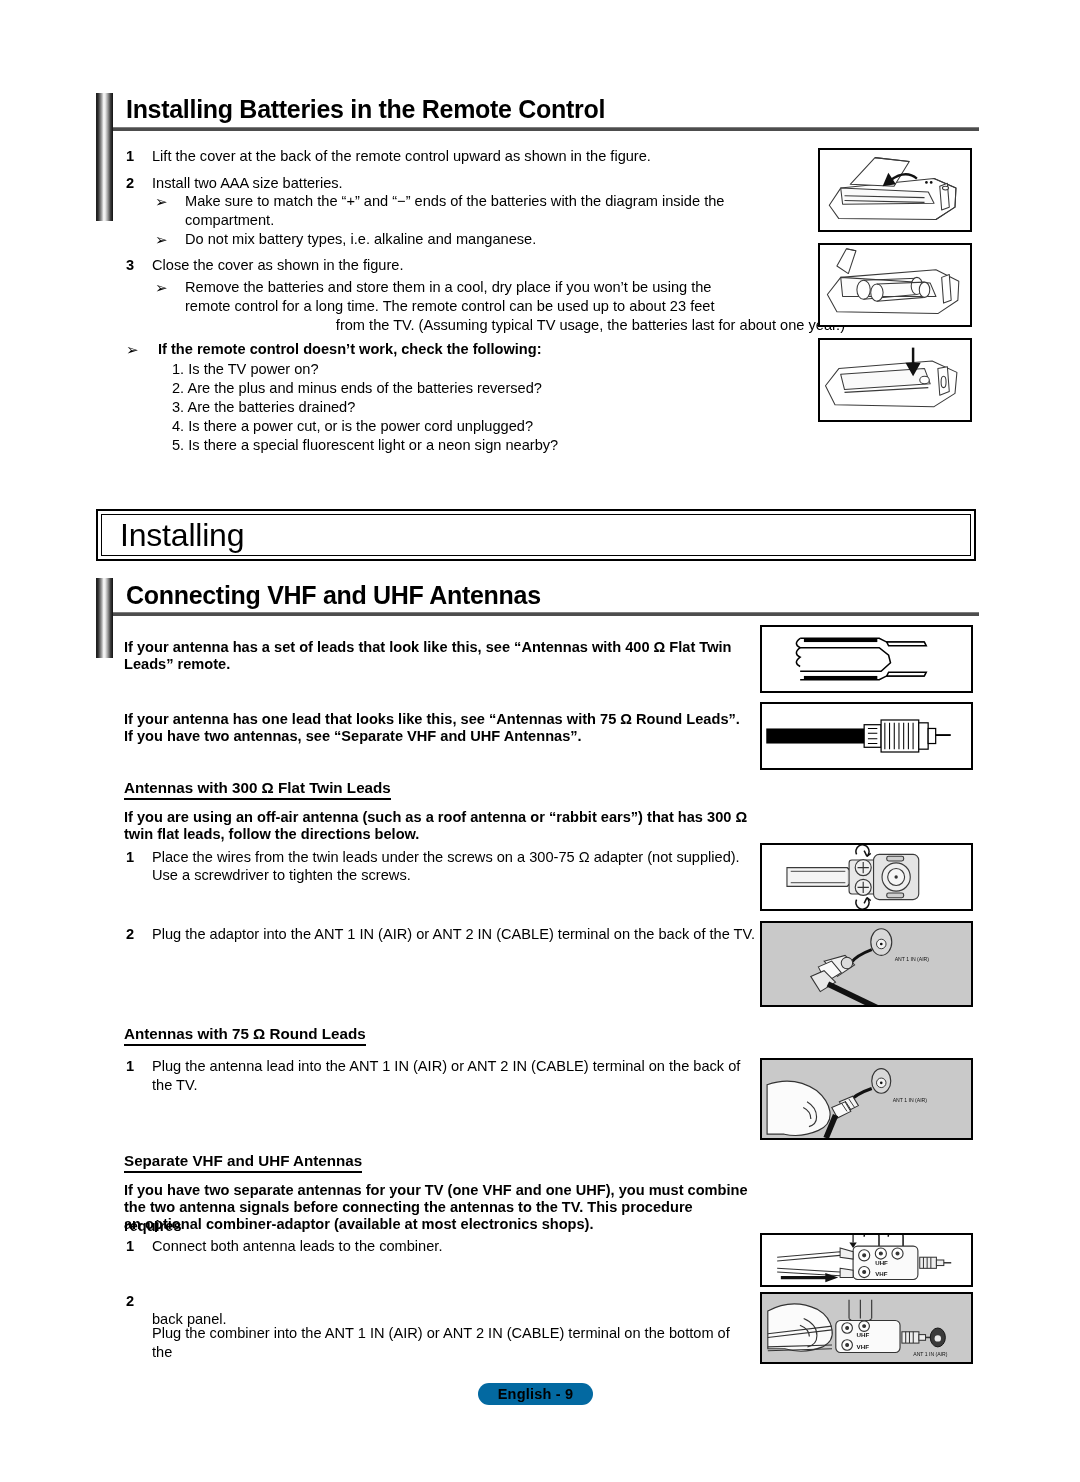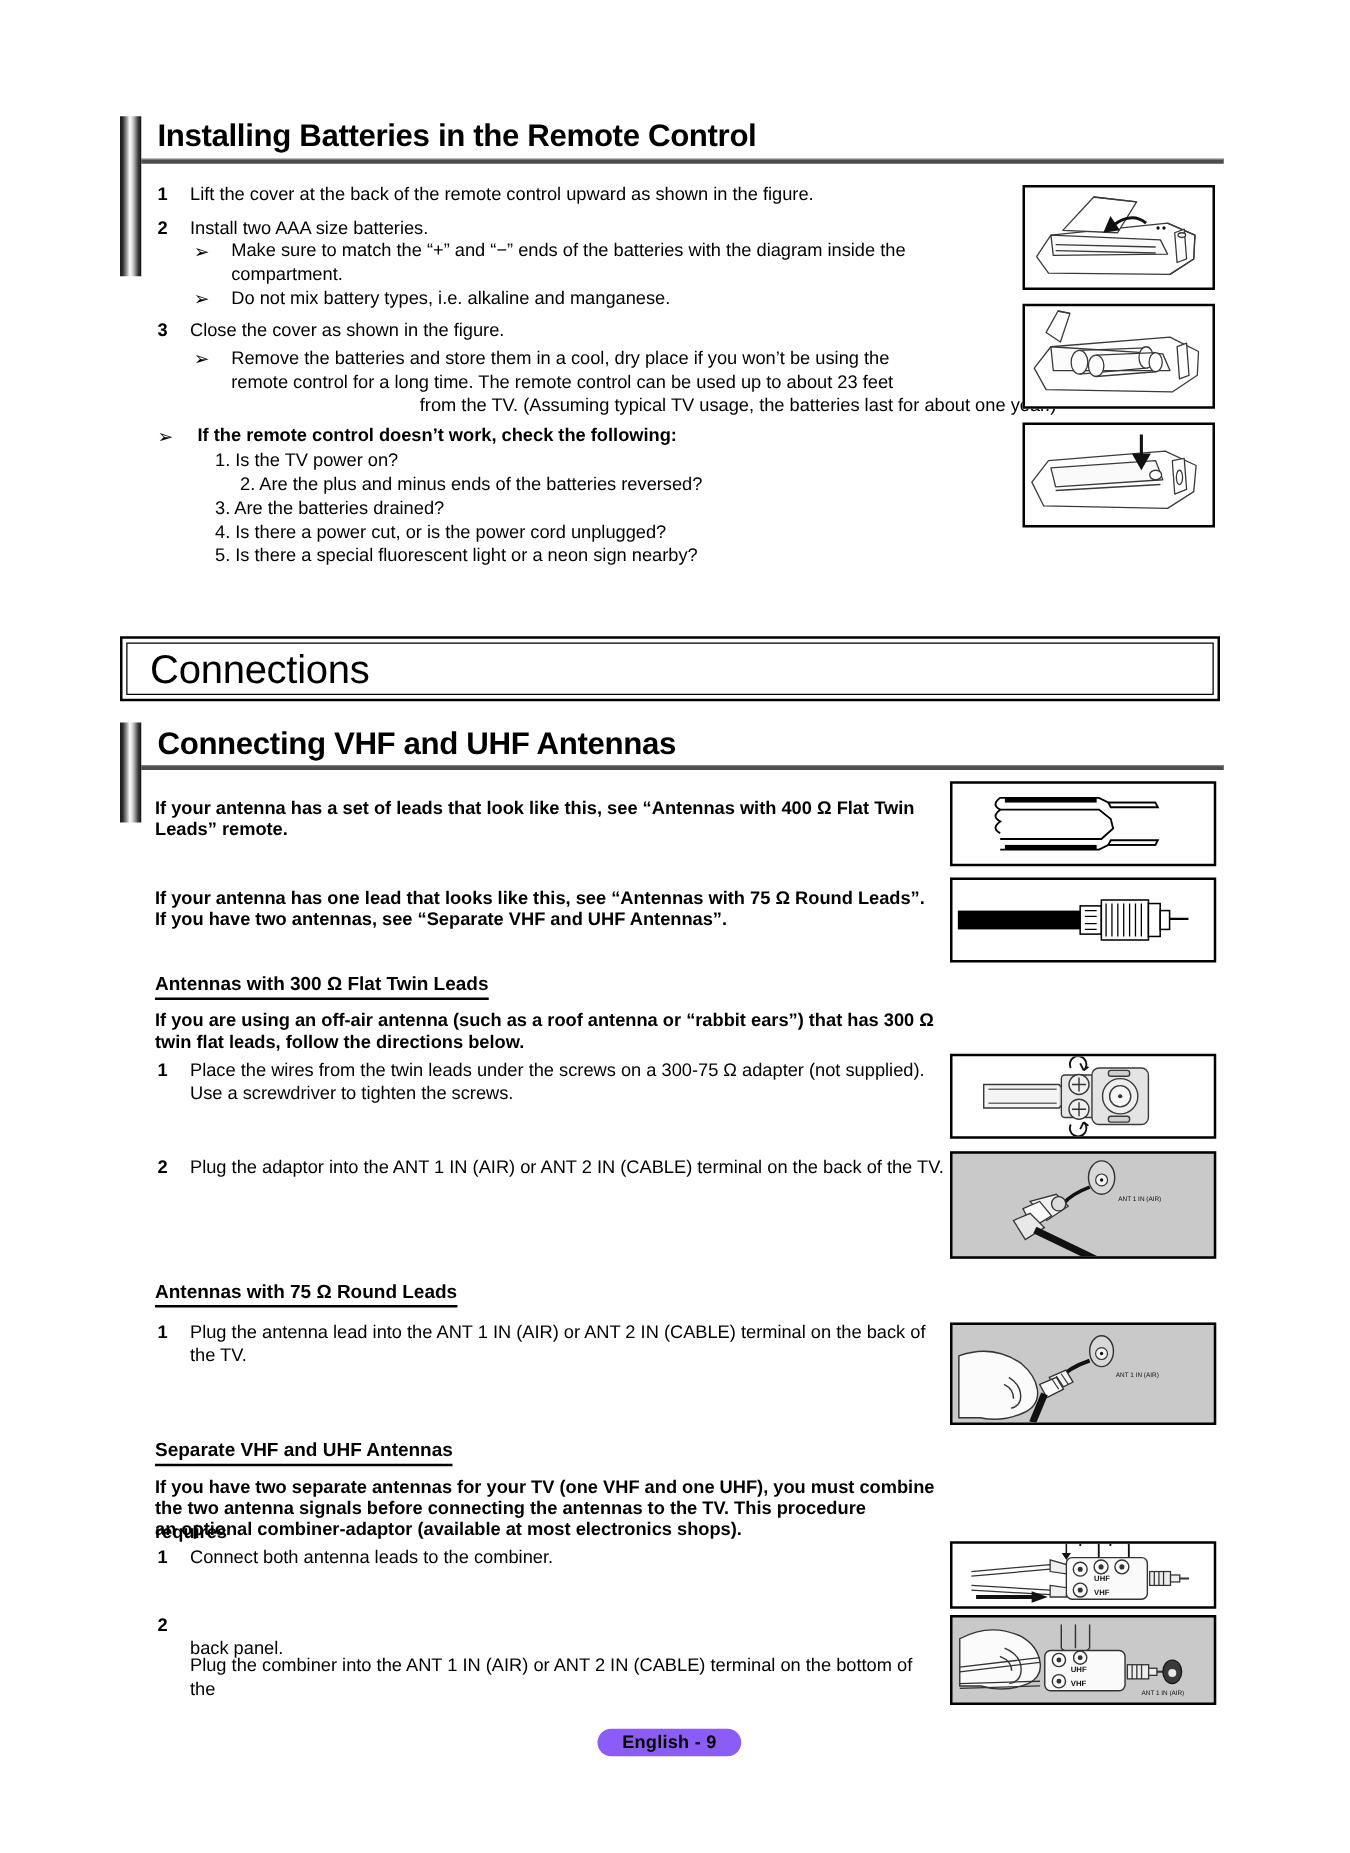--- a/index.html
+++ b/index.html
@@ -90,21 +90,21 @@
     border: 2px solid #000;
     background: #ffffff;
     overflow: hidden;
   }
   .fig.gray { background: #c9c9c9; }
   .fig svg { display: block; width: 100%; height: 100%; }
 
   
   .footer-badge {
     position: absolute;
-    background: #8b5cf6;
+    background: #0369a1;
     border-radius: 11px;
     display: flex;
     align-items: center;
     justify-content: center;
     font-size: 14.5px;
     font-weight: bold;
     letter-spacing: 0.2px;
   }
   .tiny { font-size: 5.4px; font-family: "Liberation Sans", sans-serif; }
   .tiny2 { font-size: 6.6px; font-weight: bold; font-family: "Liberation Sans", sans-serif; }
@@ -136,21 +136,21 @@
   <div class="txt" style="left:152px; top:256px; width:680px;">Close the cover as shown in the figure.</div>
 
   <div class="arrow" style="left:155px; top:278px;">➢</div>
   <div class="txt" style="left:185px; top:278px; width:660px;">Remove the batteries and store them in a cool, dry place if you won’t be using the</div>
   <div class="txt" style="left:185px; top:297px; width:660px;">remote control for a long time. The remote control can be used up to about 23 feet</div>
   <div class="txt" style="left:185px; top:316px; width:660px;text-align:right;">from the TV. (Assuming typical TV usage, the batteries last for about one year.)</div>
 
   <div class="arrow" style="left:126px; top:340px;">➢</div>
   <div class="txt b" style="left:158px; top:340px; width:680px;">If the remote control doesn’t work, check the following:</div>
   <div class="txt" style="left:172px; top:360px; width:660px;">1. Is the TV power on?</div>
-  <div class="txt" style="left:172px; top:379px; width:660px;margin-left:20px;">2. Are the plus and minus ends of the batteries reversed?</div>
+  <div class="txt" style="left:172px; top:379px; width:660px;">2. Are the plus and minus ends of the batteries reversed?</div>
   <div class="txt" style="left:172px; top:398px; width:660px;">3. Are the batteries drained?</div>
   <div class="txt" style="left:172px; top:417px; width:660px;">4. Is there a power cut, or is the power cord unplugged?</div>
   <div class="txt" style="left:172px; top:436px; width:660px;">5. Is there a special fluorescent light or a neon sign nearby?</div>
 
   <div class="fig" style="left:818px; top:148px; width:154px; height:84px;">
     <svg viewBox="0 0 154 84" xmlns="http://www.w3.org/2000/svg">
       <g fill="none" stroke="#3a3a3a" stroke-width="1.1" stroke-linejoin="round">
         <path d="M8 58 L20 40 L118 30 L141 40 L140 60 L120 73 L18 72 Z" fill="#fff"></path>
         <path d="M20 40 L112 44 L118 56 L22 57 Z" fill="#fafafa"></path>
         <path d="M24 48 L108 50"></path>
@@ -196,21 +196,21 @@
         <path d="M122 30 L132 28 L134 54 L124 58 Z" fill="#fff"></path>
         <ellipse cx="128" cy="44" rx="2.6" ry="6" fill="#fff"></ellipse>
       </g>
       <path d="M96 8 L96 28" stroke="#111" stroke-width="2.6" fill="none"></path>
       <path d="M88 24 L104 24 L96 38 Z" fill="#111"></path>
     </svg>
   </div>
 
   <div class="banner" style="left:96px; top:509px; width:880px; height:52px;">
     <div class="banner-inner"></div>
-    <div class="banner-text">Connections</div>
+    <div class="banner-text">Installing</div>
   </div>
 
   <div class="accent-bar" style="left:96px; top:578px; height:80px;"></div>
 
   <div class="h2-title" style="left:126px; top:581px;">Connecting VHF and UHF Antennas</div>
   <div class="h2-rule" style="left:113px; top:612px; width:866px;"></div>
 
   <div class="txt b" style="left:124px; top:638px; width:620px;">If your antenna has a set of leads that look like this, see “Antennas with 400 Ω Flat Twin</div>
   <div class="txt b" style="left:124px; top:655px; width:620px;">Leads” remote.</div>
 

